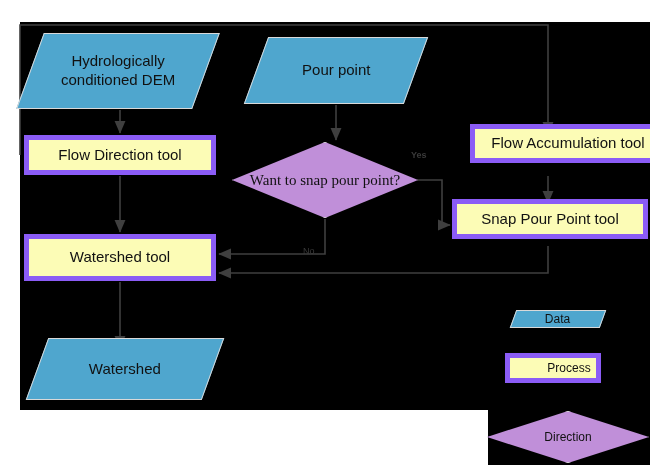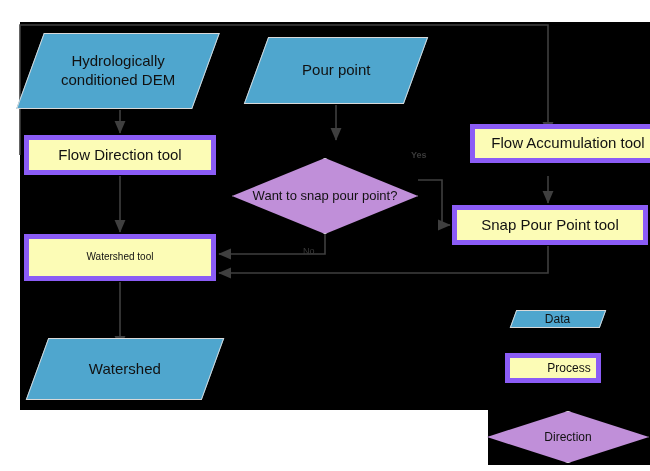--- a/index.html
+++ b/index.html
@@ -70,23 +70,23 @@
     position: relative;
     z-index: 2;
     width: 100%;
   }
 
   
   #node-dem            { left: 30px;  top: 33px;  width: 176px; height: 76px;  font-size: 15px; }
   #node-pour-point     { left: 256px; top: 37px;  width: 160px; height: 67px;  font-size: 15px; }
   #node-flow-direction { left: 24px;  top: 135px; width: 192px; height: 40px;  font-size: 15px; }
   #node-flow-accum     { left: 452px; top: 124px; width: 196px; height: 39px;  font-size: 15px; margin-left: 18px; }
-  #node-decision       { left: 232px; top: 158px; width: 186px; height: 76px;  font-size: 13px; }
-  #node-snap           { left: 452px; top: 205px; width: 196px; height: 40px;  font-size: 15px; text-align: center; }
-  #node-watershed-tool { left: 24px;  top: 234px; width: 192px; height: 47px;  font-size: 10px; }
+  #node-decision       { left: 232px; top: 142px; width: 186px; height: 76px;  font-size: 15px; font-family: Liberation Serif, serif; }
+  #node-snap           { left: 452px; top: 199px; width: 196px; height: 40px;  font-size: 15px; text-align: center; }
+  #node-watershed-tool { left: 24px;  top: 234px; width: 192px; height: 47px;  font-size: 15px; }
   #node-watershed      { left: 37px;  top: 338px; width: 176px; height: 62px;  font-size: 15px; }
 
   
   #legend-data     { left: 513px; top: 310px; width: 90px;  height: 18px; font-size: 12px; }
   #legend-process  { left: 505px; top: 353px; width: 96px;  height: 30px; font-size: 12px; padding-left: 32px; }
   #legend-decision { left: 487px; top: 411px; width: 162px; height: 52px; font-size: 12px; }
 
   .branch-label {
     position: absolute;
     font-size: 9px;

